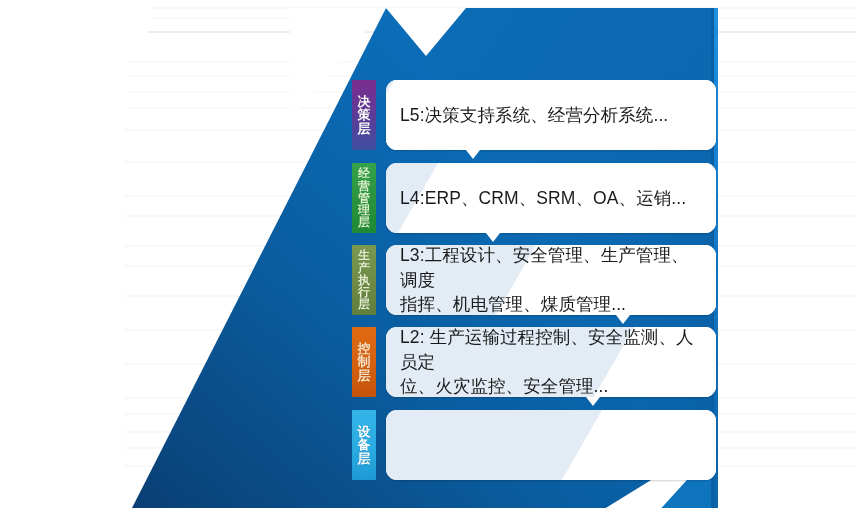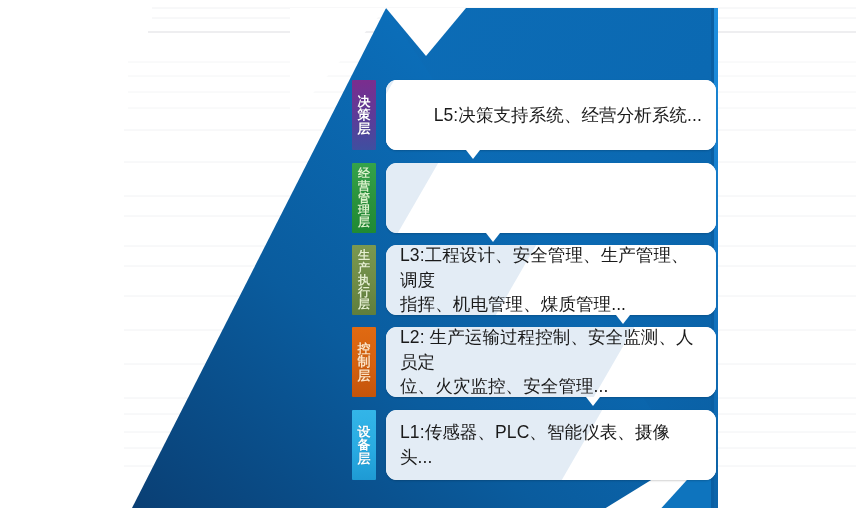--- a/index.html
+++ b/index.html
@@ -80,21 +80,20 @@
     margin-left: 10px;
     border-radius: 11px;
     background: #ffffff;
     display: flex;
     align-items: center;
     box-sizing: border-box;
     padding: 0 14px;
     position: relative;
     overflow: hidden;
     box-shadow: 0 1px 2px rgba(0,0,0,0.18);
-    justify-content: flex-end;
   }
   
   .layer-card::before {
     content: "";
     position: absolute;
     inset: 0;
     background: #e3ecf5;
     z-index: 0;
   }
   .layer-card .card-text {
@@ -217,20 +216,21 @@
     <div class="layer-row" style="top:163px;height:70px;">
       <div class="layer-tab" style="background:linear-gradient(180deg,#34A34A 0%,#2A923C 55%,#1F8A33 100%);color:#d8f3c9;font-size:12px;">
         <span>经</span>
         <span>营</span>
         <span>管</span>
         <span>理</span>
         <span>层</span>
       </div>
       <div class="layer-card">
         <div class="sweep" style="left:32px;transform:skewX(-30deg);"></div>
+        <div class="card-text">L4:ERP、CRM、SRM、OA、运销...</div>
       </div>
     </div>
 
     <div class="layer-row" style="top:245px;height:70px;">
       <div class="layer-tab" style="background:linear-gradient(180deg,#7A9850 0%,#6E8B46 55%,#5F7E3C 100%);color:#e4efcf;font-size:12px;">
         <span>生</span>
         <span>产</span>
         <span>执</span>
         <span>行</span>
         <span>层</span>
@@ -256,21 +256,20 @@
     </div>
 
     <div class="layer-row" style="top:410px;height:70px;">
       <div class="layer-tab" style="background:linear-gradient(180deg,#33B5E8 0%,#29ABE2 55%,#1E9AD4 100%);color:#ffffff;">
         <span>设</span>
         <span>备</span>
         <span>层</span>
       </div>
       <div class="layer-card">
         <div class="sweep" style="left:196px;transform:skewX(-30deg);"></div>
-        <div class="card-text">L1:传感器、PLC、智能仪表、摄像头...</div>
       </div>
     </div>
 
     <div class="row-connector" style="left:466px;top:150px;"></div>
     <div class="row-connector" style="left:486px;top:233px;"></div>
     <div class="row-connector" style="left:616px;top:315px;"></div>
     <div class="row-connector" style="left:586px;top:397px;"></div>
   </div>
 
 </div>

